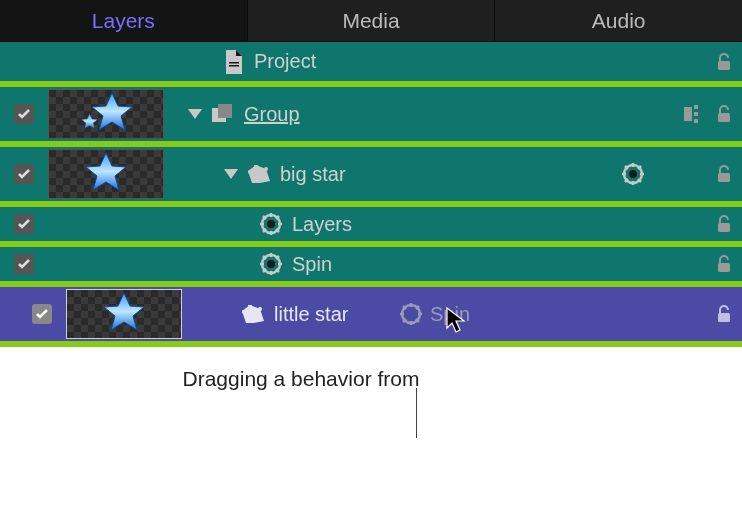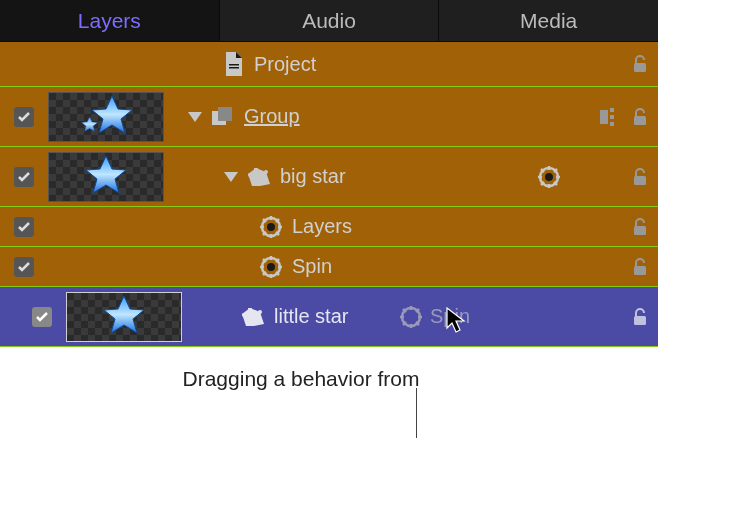--- a/index.html
+++ b/index.html
@@ -4,22 +4,22 @@
   <style>
     * { box-sizing: border-box; margin: 0; padding: 0; }
     body {
       width: 742px;
       height: 516px;
       background: #fff;
       font-family: -apple-system, Helvetica, Arial, sans-serif;
       font-size: 19px;
     }
     .panel {
-      width: 658px;
-      background: #a16207;
+      width: 742px;
+      background: #0f766e;
       color: #d0d0d0;
     }
     .tabs {
       display: flex;
       height: 42px;
       border-bottom: 1px solid #0a0a0a;
     }
     .tab {
       flex: 1;
       display: flex;
@@ -33,21 +33,21 @@
     }
     .tab:last-child { border-right: none; }
     .tab.active {
       color: #7b6eff;
       background: #141414;
     }
     .row {
       display: flex;
       align-items: center;
       height: 45px;
-      border-bottom: 1px solid #84cc16;
+      border-bottom: 6px solid #84cc16;
       padding: 0 8px 0 0;
     }
     .row.tall { height: 60px; }
     .row.selected { background: #4b4ba6; color: #e6e6f0; padding-left: 18px; }
     .check-col {
       width: 48px;
       display: flex;
       justify-content: center;
       align-items: center;
     }
@@ -139,24 +139,24 @@
 </head>
 <body>
 
 <div class="panel">
 
   <div class="tabs">
     <div class="tab active">
         <span>Layers</span>
       </div>
     <div class="tab">
+        <span>Media</span>
+      </div>
+    <div class="tab">
         <span>Audio</span>
-      </div>
-    <div class="tab">
-        <span>Media</span>
       </div>
   </div>
 
   <div class="row">
     <div class="check-col"></div>
     <div class="thumb-col"></div>
     <div class="content-col indent-1">
       <span class="icon">
         <svg width="20" height="24" viewBox="0 0 20 24">
             <path fill="#c8c8c8" d="M2 0h10l6 6v18H2z"></path>

